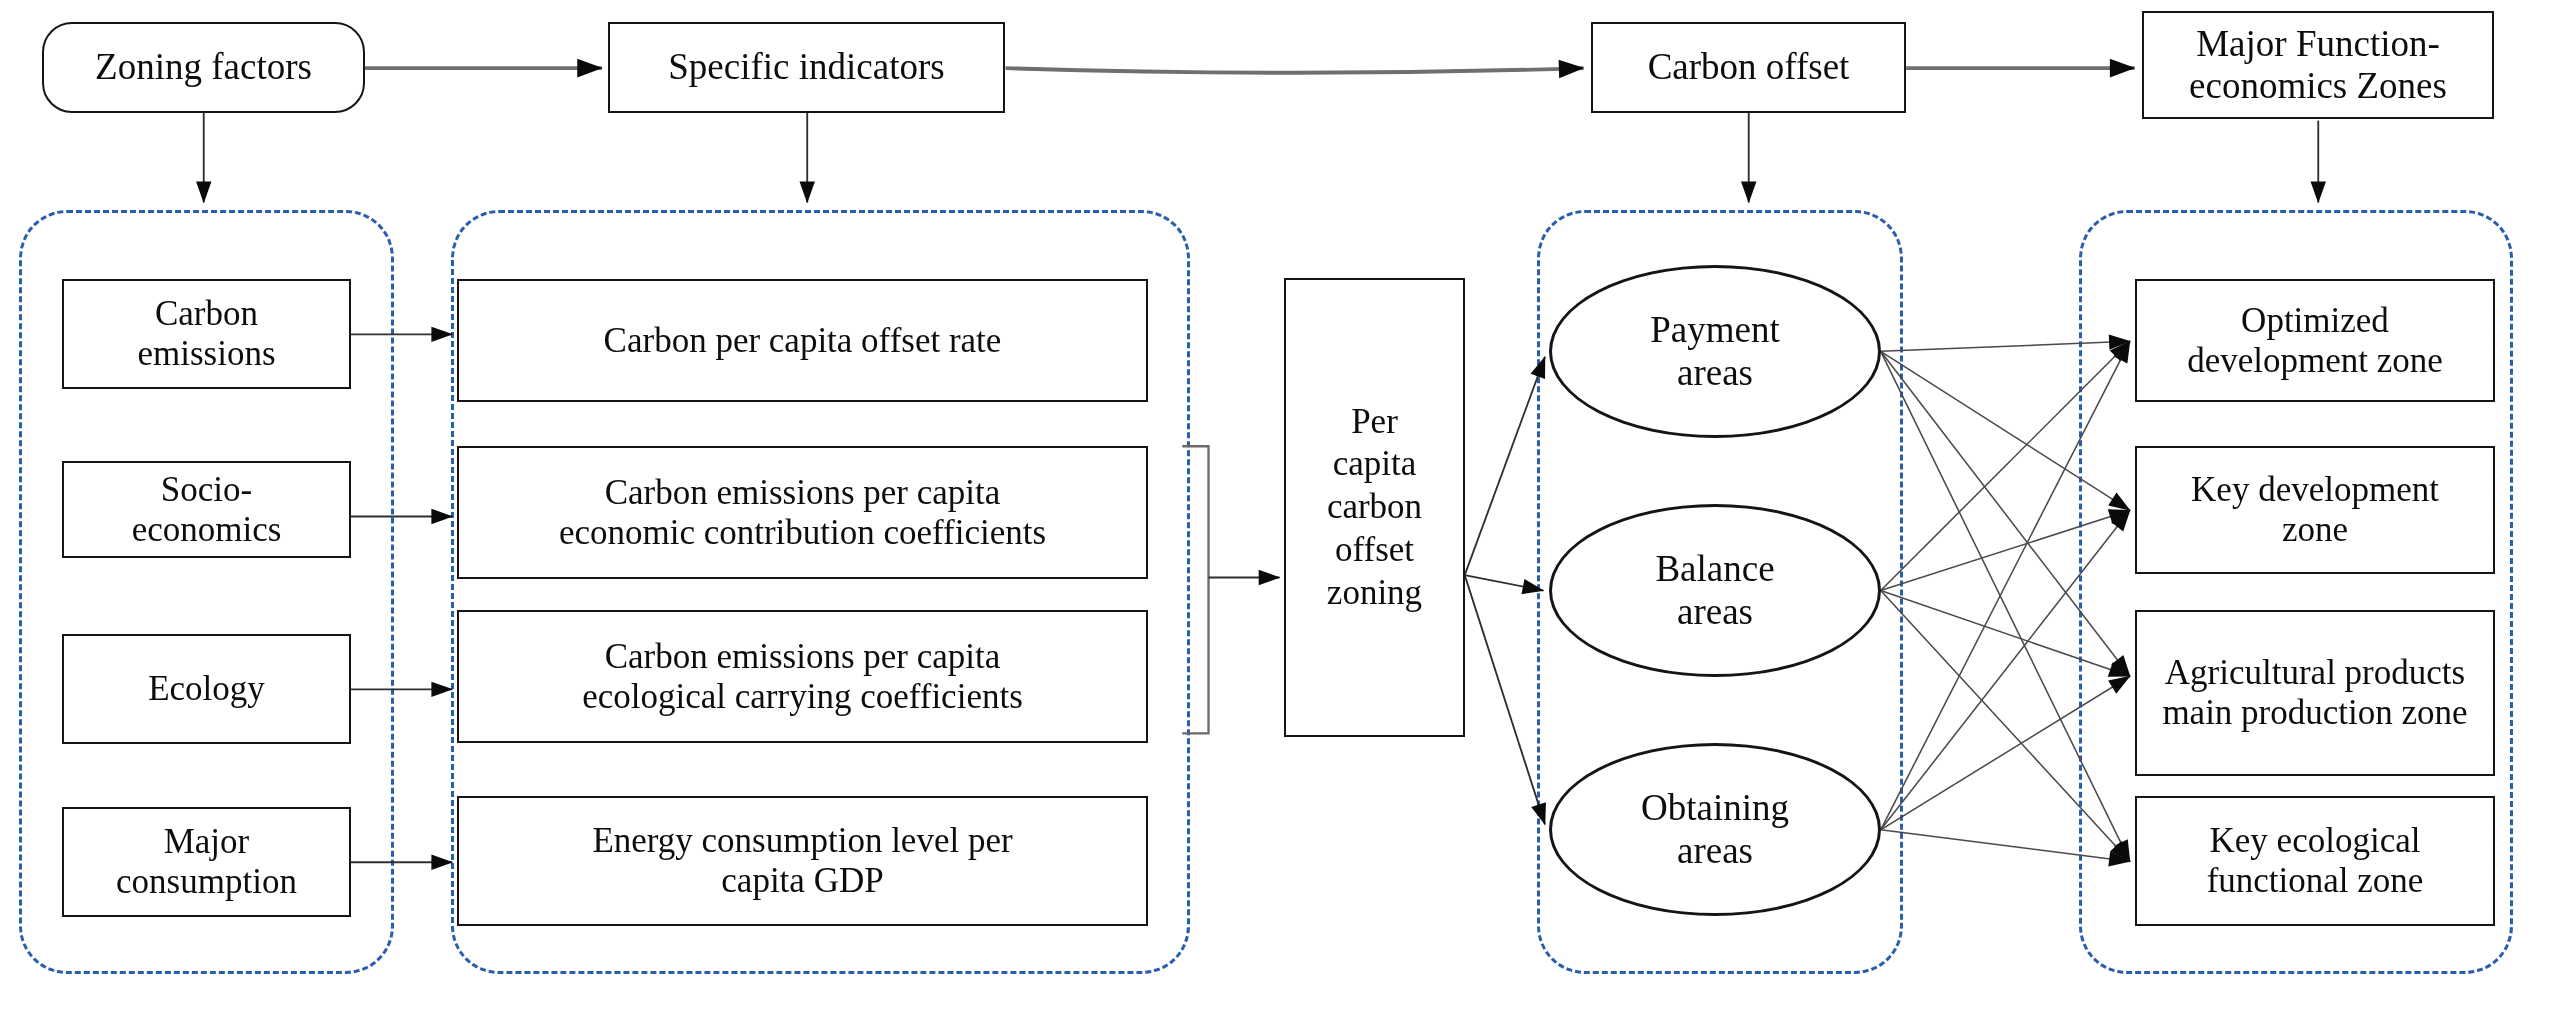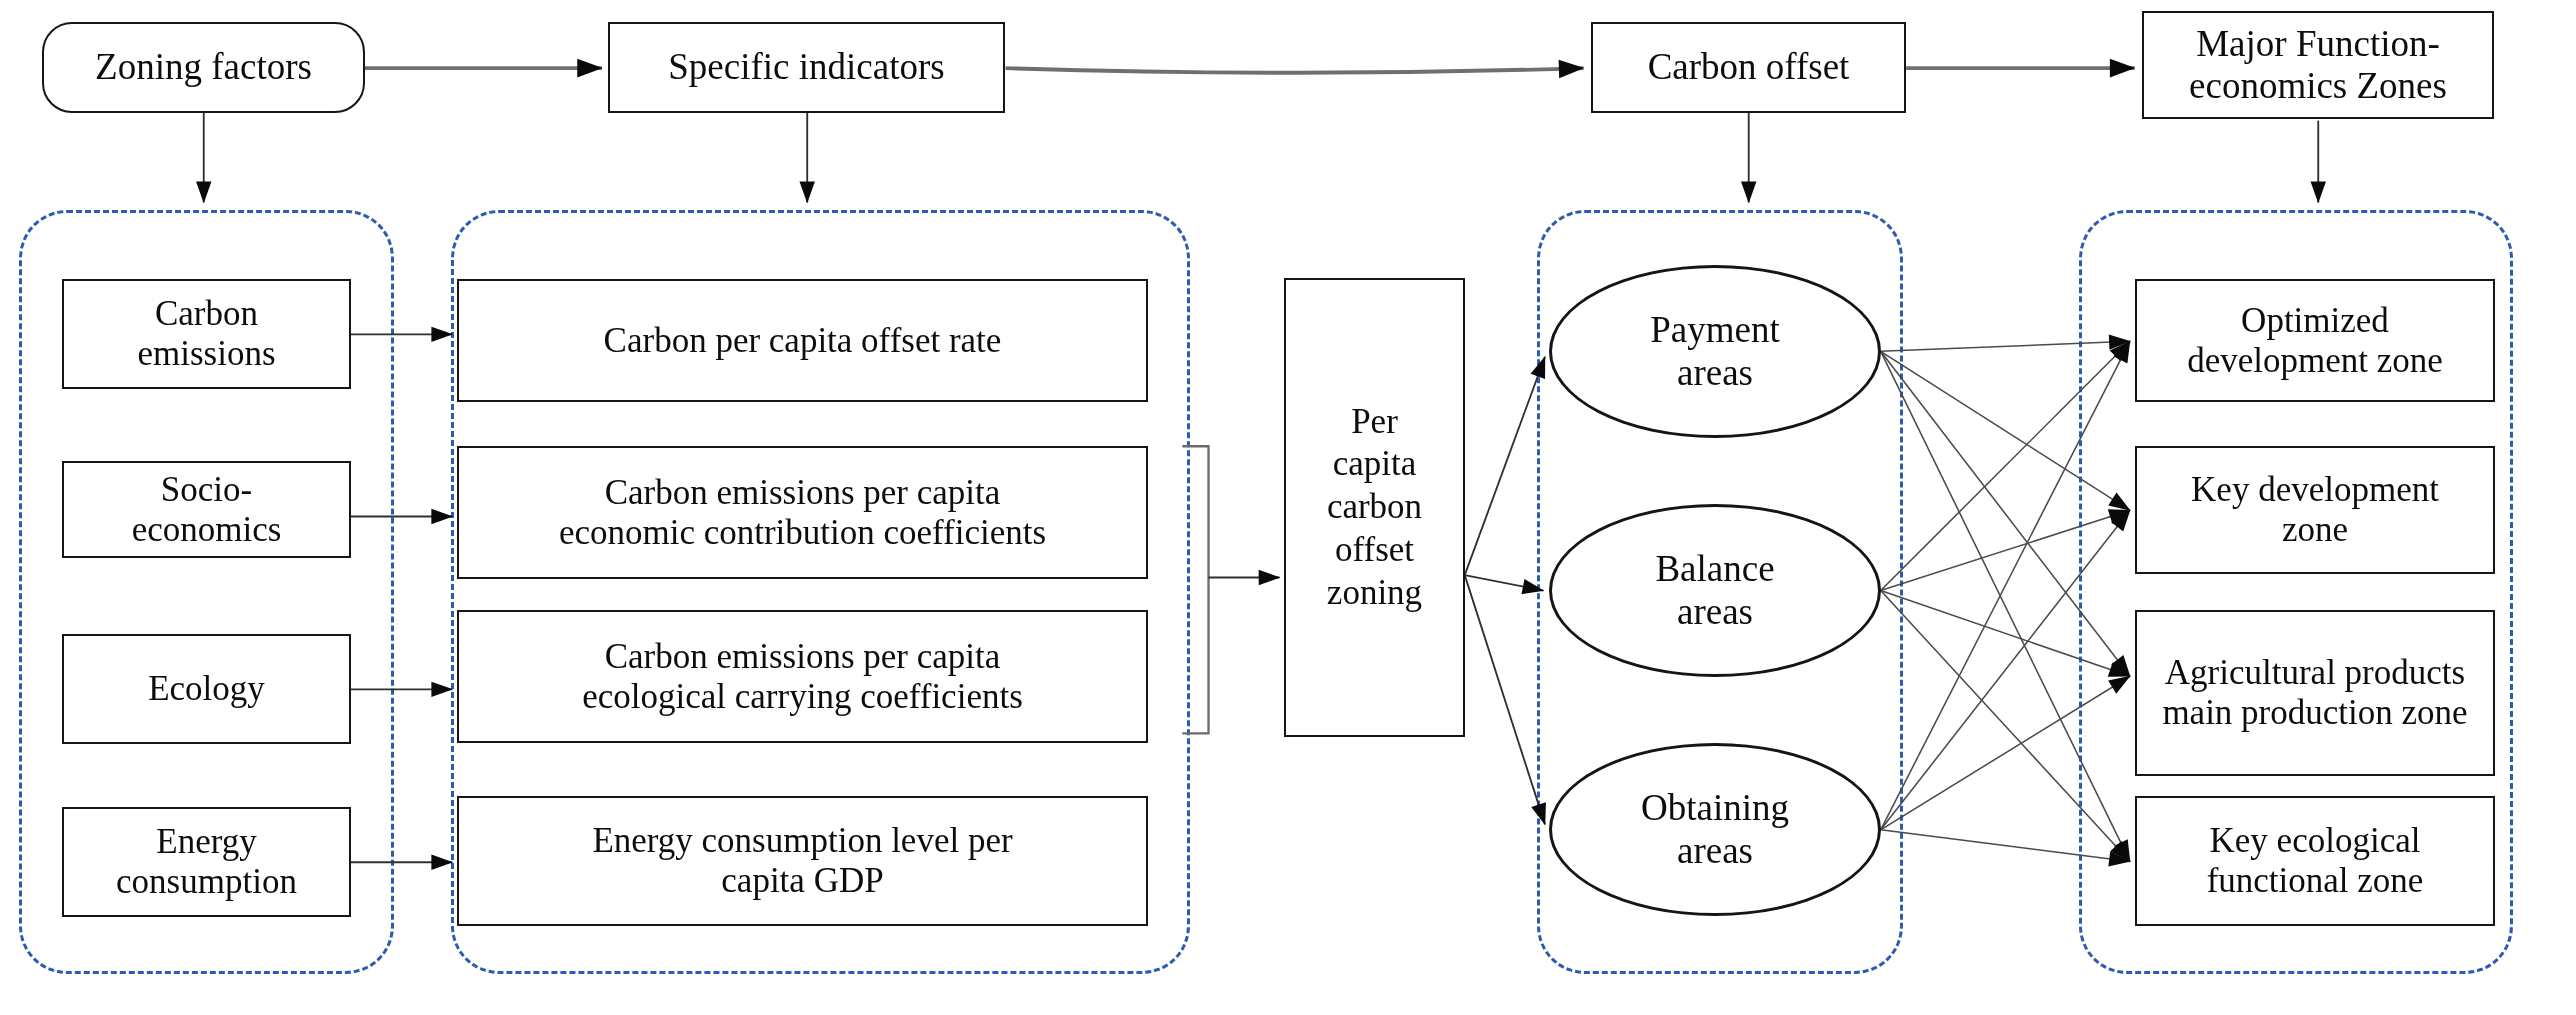--- a/index.html
+++ b/index.html
@@ -120,21 +120,21 @@
   <div class="node topnode" style="left:608px;top:21.6px;width:397px;height:91px;">Specific indicators</div>
   <div class="node topnode" style="left:1591px;top:21.6px;width:315px;height:91px;">Carbon offset</div>
   <div class="node topnode" style="left:2142px;top:10.8px;width:352px;height:108px;">Major Function-
 economics Zones</div>
 
   <div class="node" style="left:62px;top:279px;width:289px;height:110px;">Carbon
 emissions</div>
   <div class="node" style="left:62px;top:461px;width:289px;height:97px;">Socio-
 economics</div>
   <div class="node" style="left:62px;top:634px;width:289px;height:110px;">Ecology</div>
-  <div class="node" style="left:62px;top:807px;width:289px;height:110px;">Energy
+  <div class="node" style="left:62px;top:807px;width:289px;height:110px;">Major
 consumption</div>
 
   <div class="node" style="left:457px;top:279px;width:691px;height:123px;">Carbon per capita offset rate</div>
   <div class="node" style="left:457px;top:446px;width:691px;height:133px;">Carbon emissions per capita
 economic contribution coefficients</div>
   <div class="node" style="left:457px;top:610px;width:691px;height:133px;">Carbon emissions per capita
 ecological carrying coefficients</div>
   <div class="node" style="left:457px;top:796px;width:691px;height:130px;">Energy consumption level per
 capita GDP</div>
 

